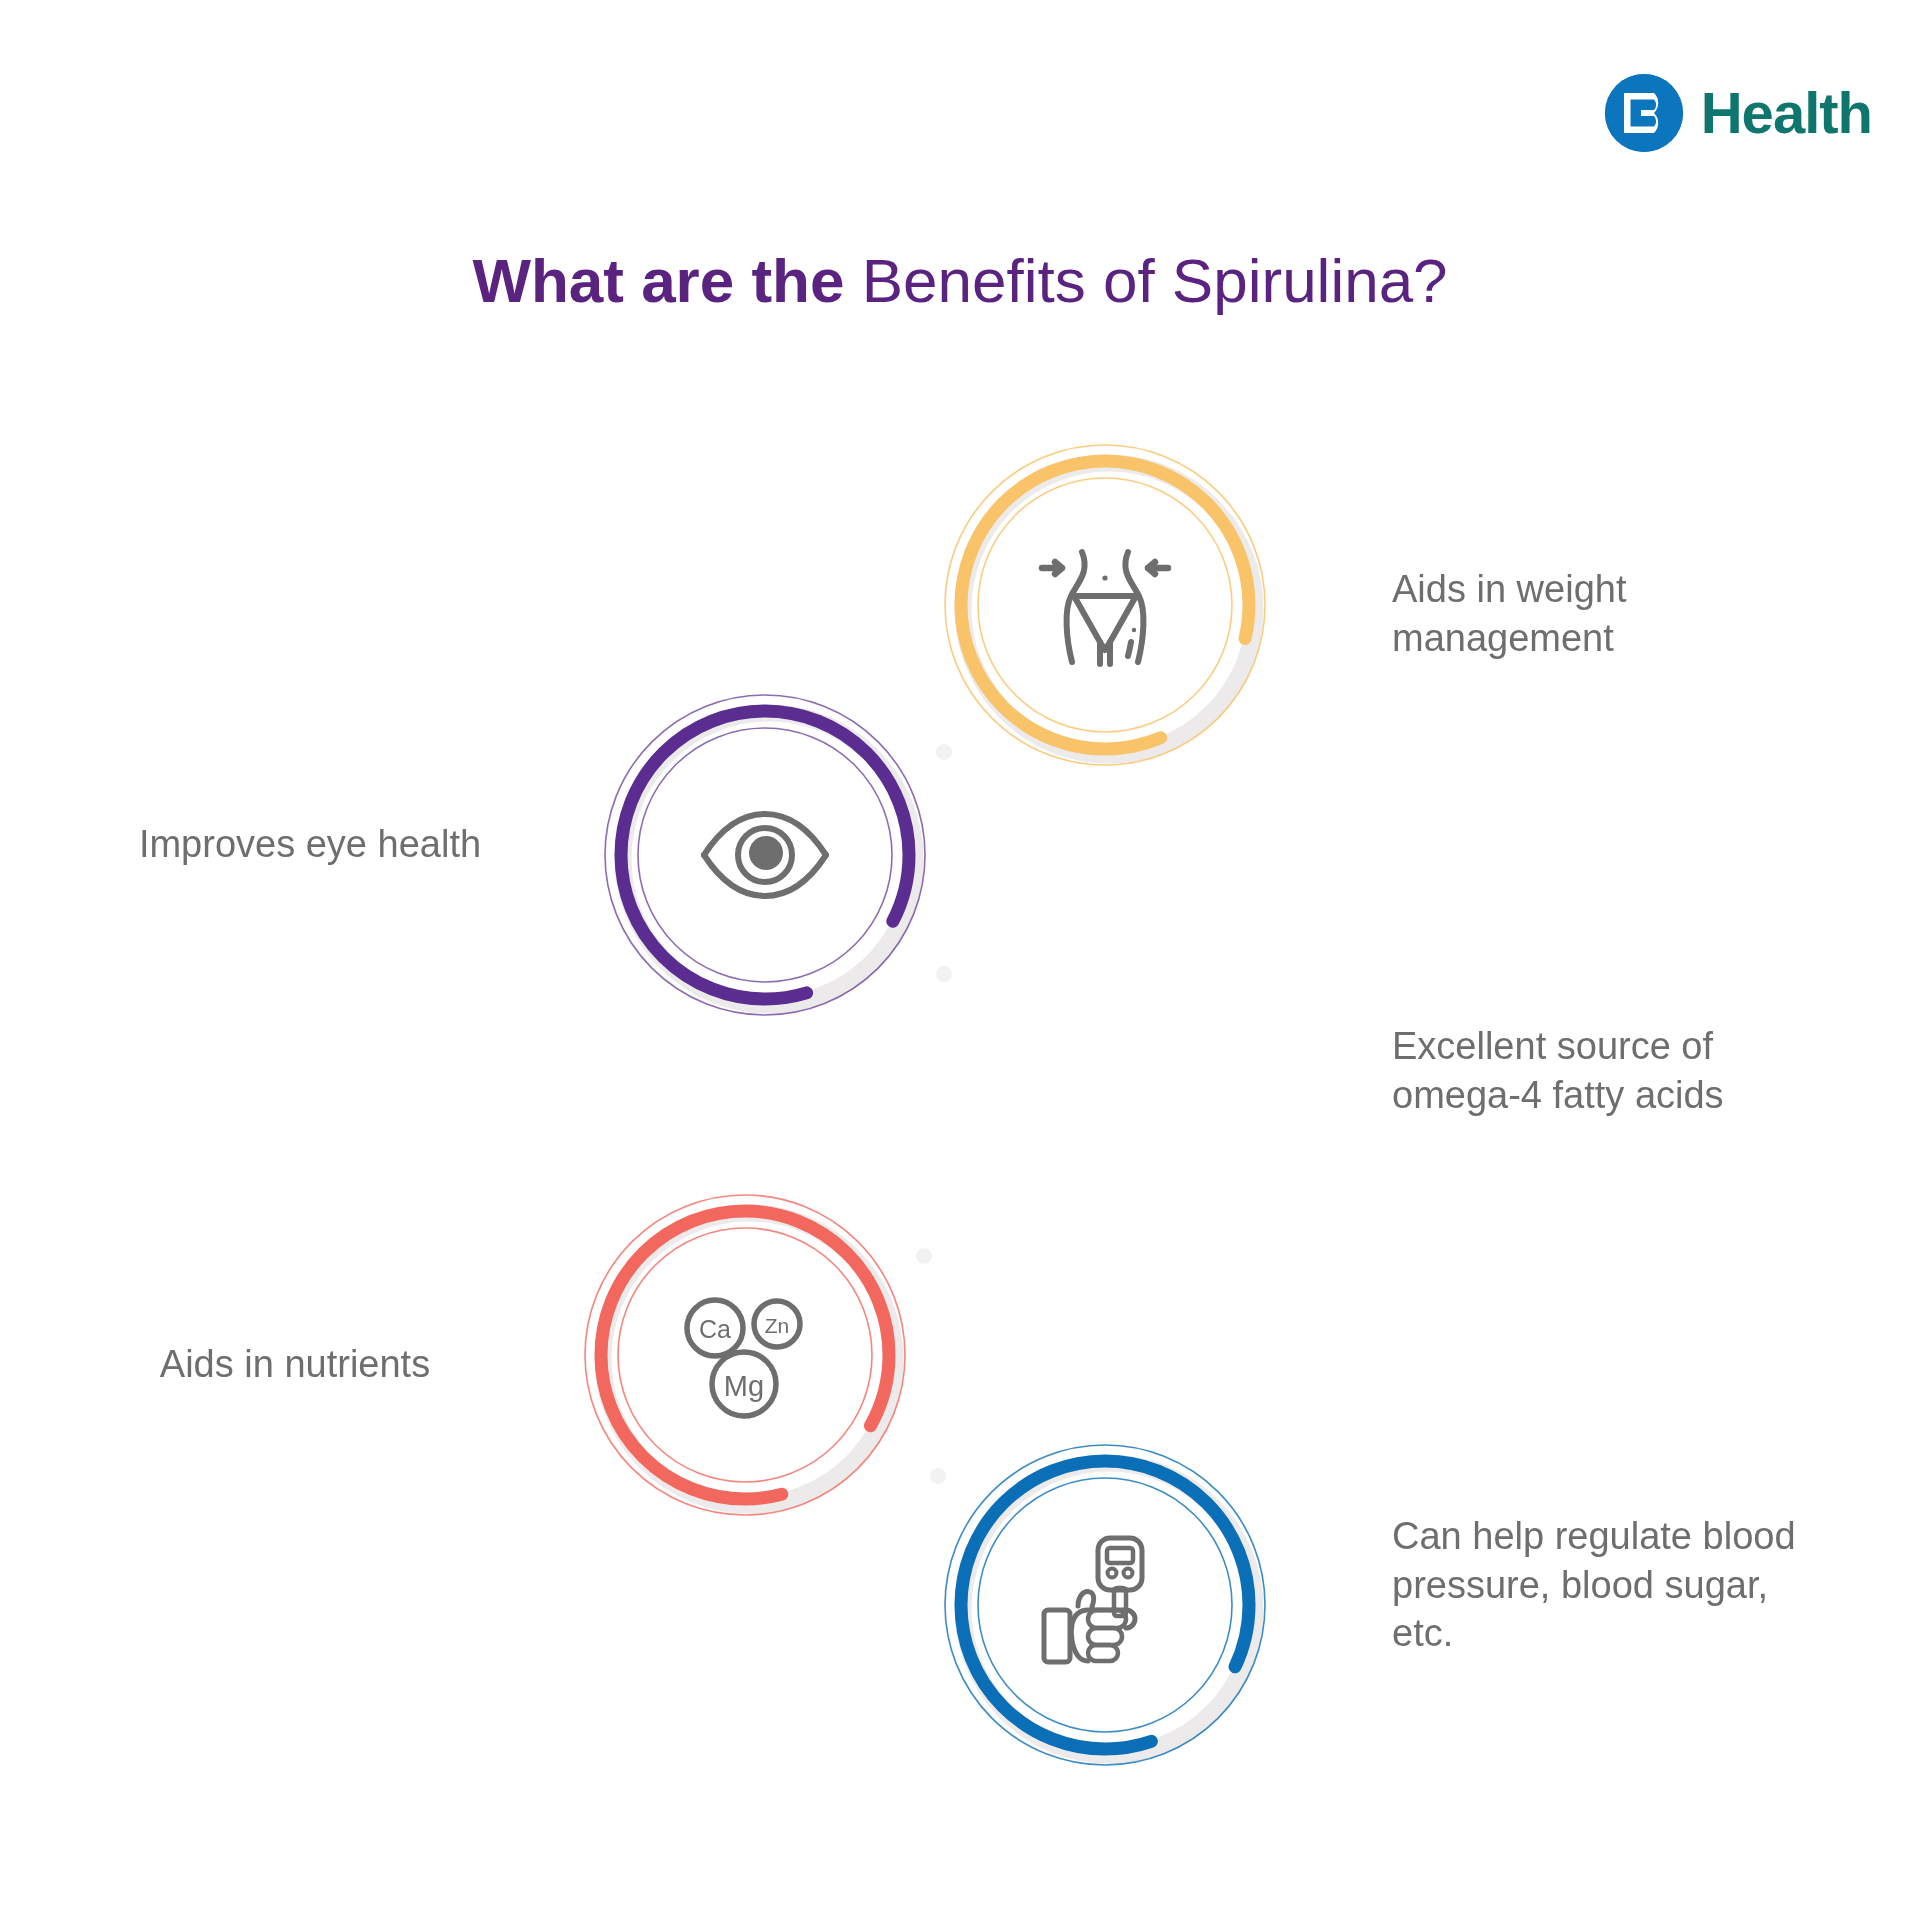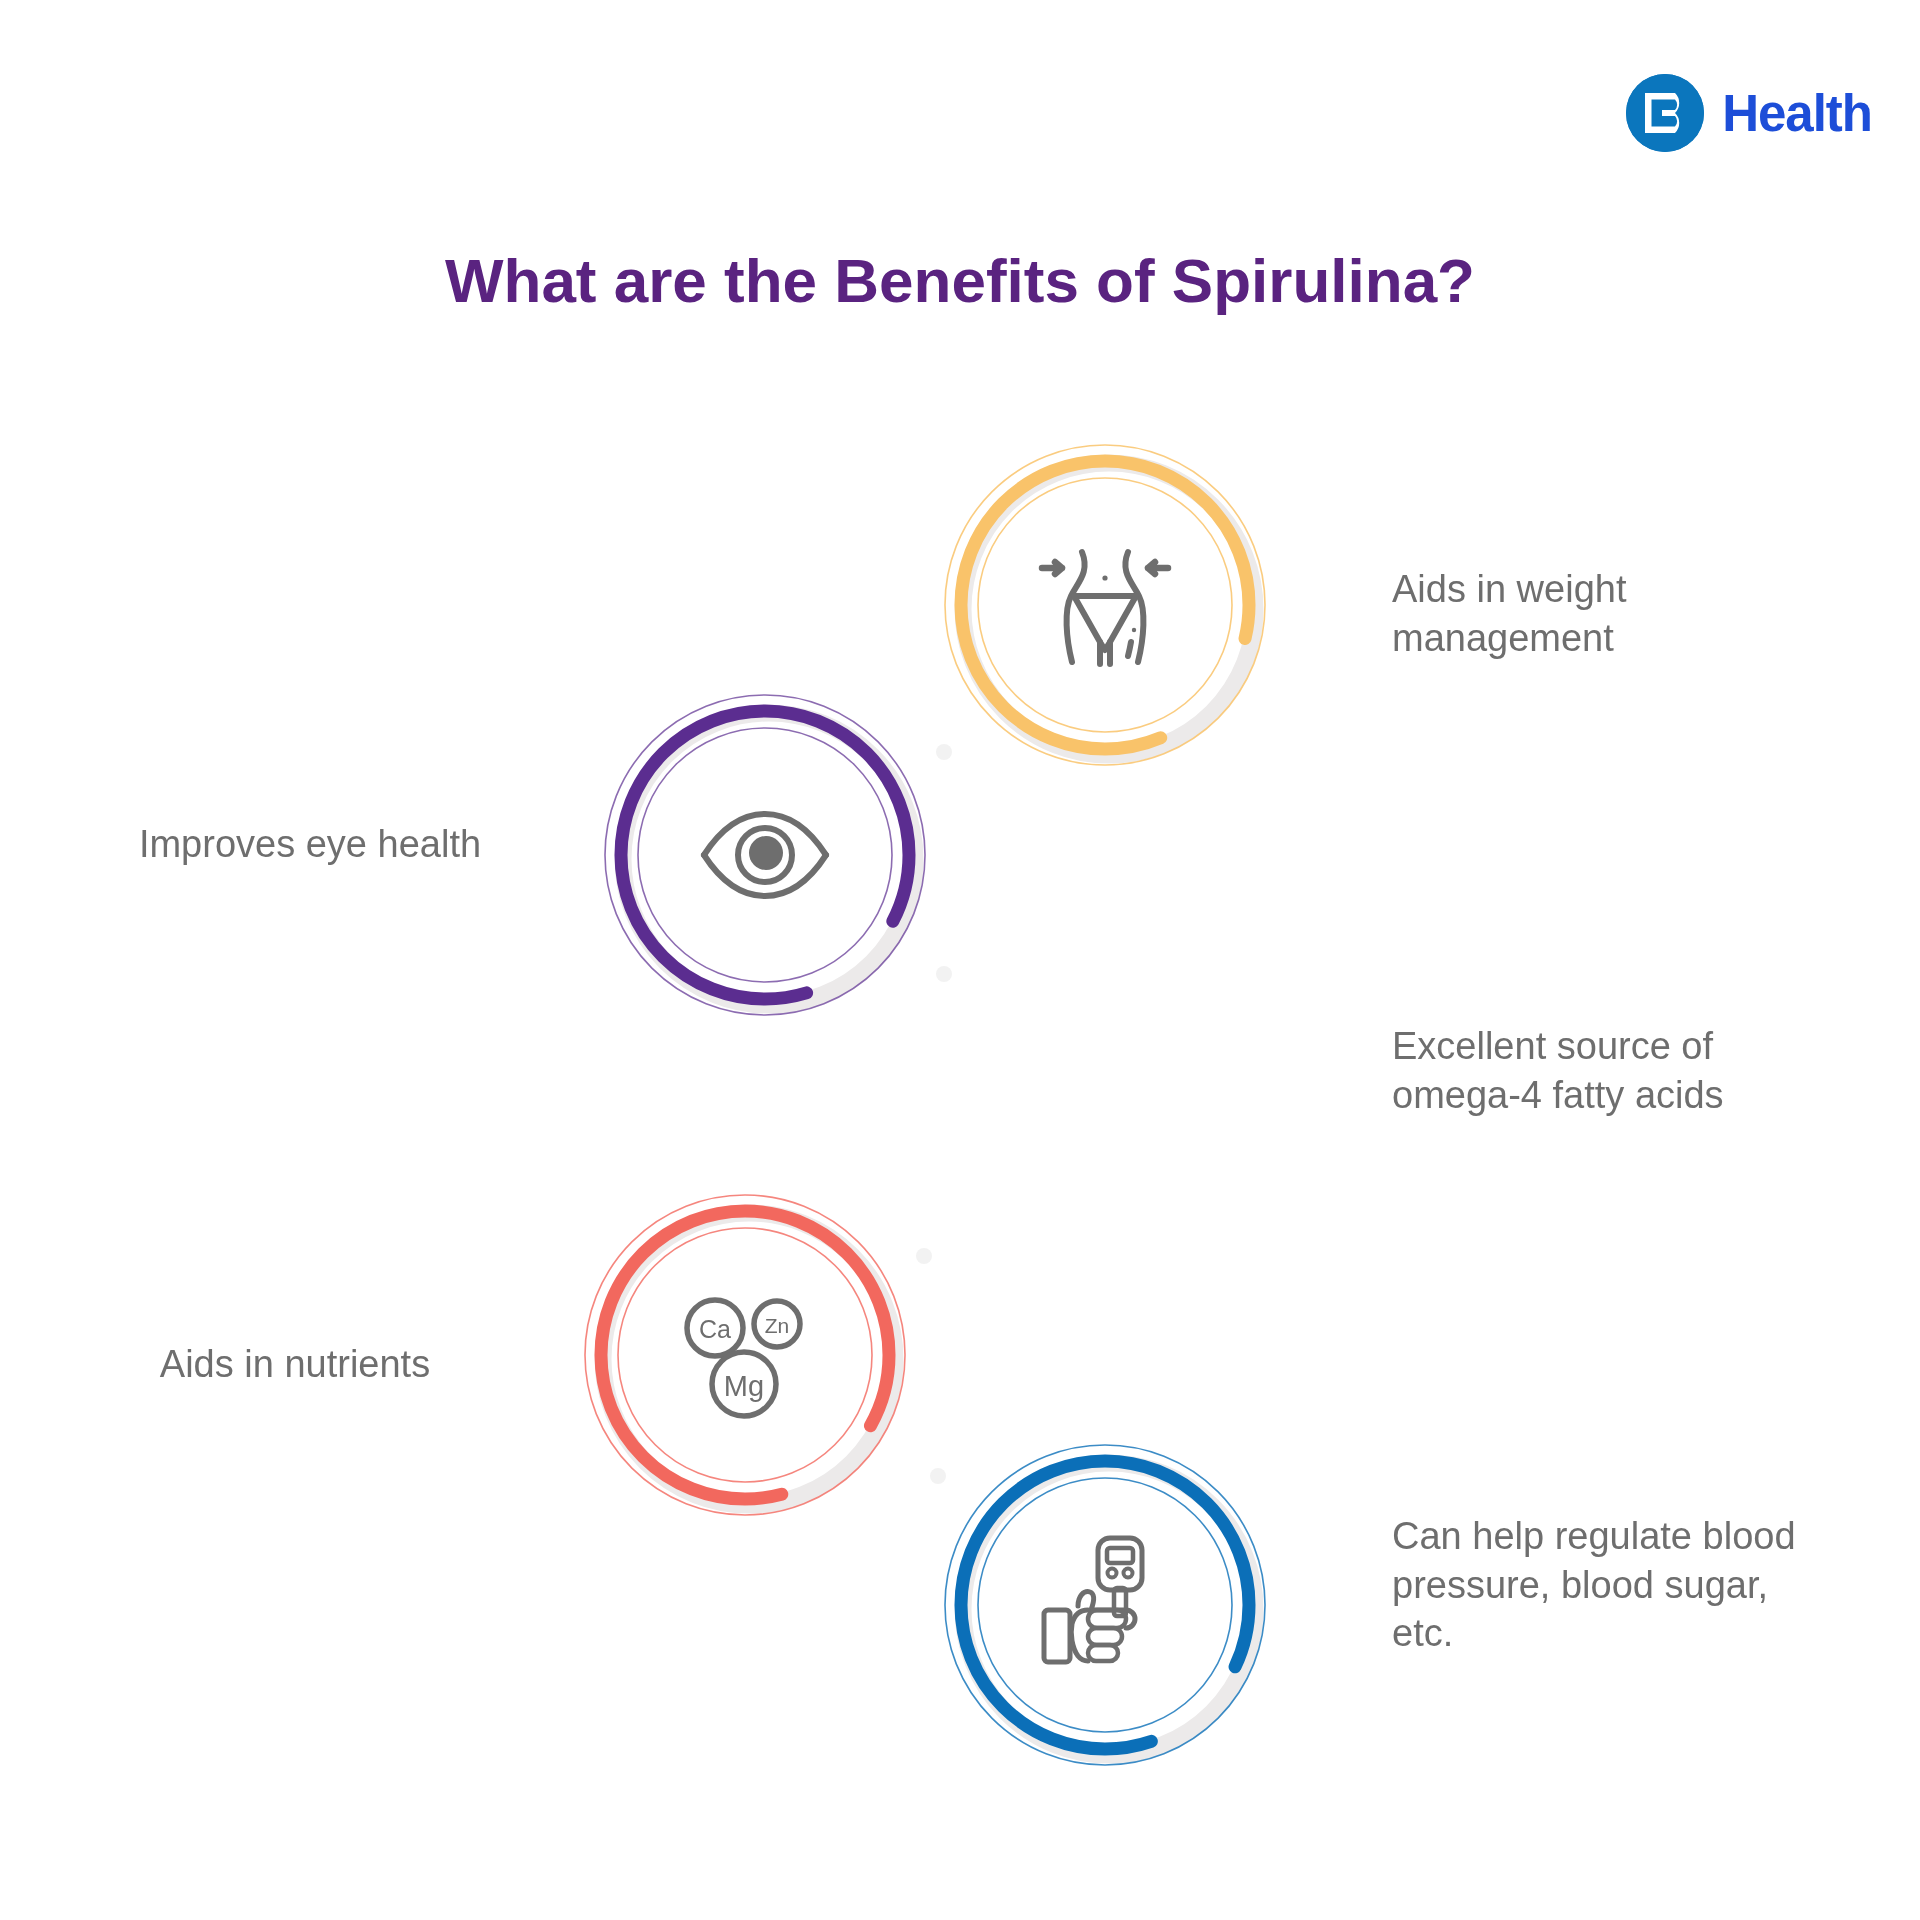--- a/index.html
+++ b/index.html
@@ -34,41 +34,41 @@
     border-radius: 50%;
     background: #0077b6;
     background: #0b76bd;
     display: flex;
     align-items: center;
     justify-content: center;
   }
   .logo-mark svg { display: block; }
   .logo-text {
     font-family: "Liberation Sans", sans-serif;
-    font-size: 51px;
+    font-size: 58px;
     font-weight: bold;
-    color: #1d4ed8;
+    color: #0f766e;
     letter-spacing: -1px;
     line-height: 1;
   }
 
   
   .title {
     position: absolute;
     top: 246px;
     left: 0;
     width: 1920px;
     text-align: center;
     font-size: 62px;
     color: #5a2380;
     line-height: 1.12;
     white-space: nowrap;
   }
   .title .light { font-weight: bold; }
-  .title .bold  { font-weight: bold; }
+  .title .bold  { font-weight: normal; }
 
   
   .diagram {
     position: absolute;
     inset: 0;
   }
 
   
   .node {
     position: absolute;

